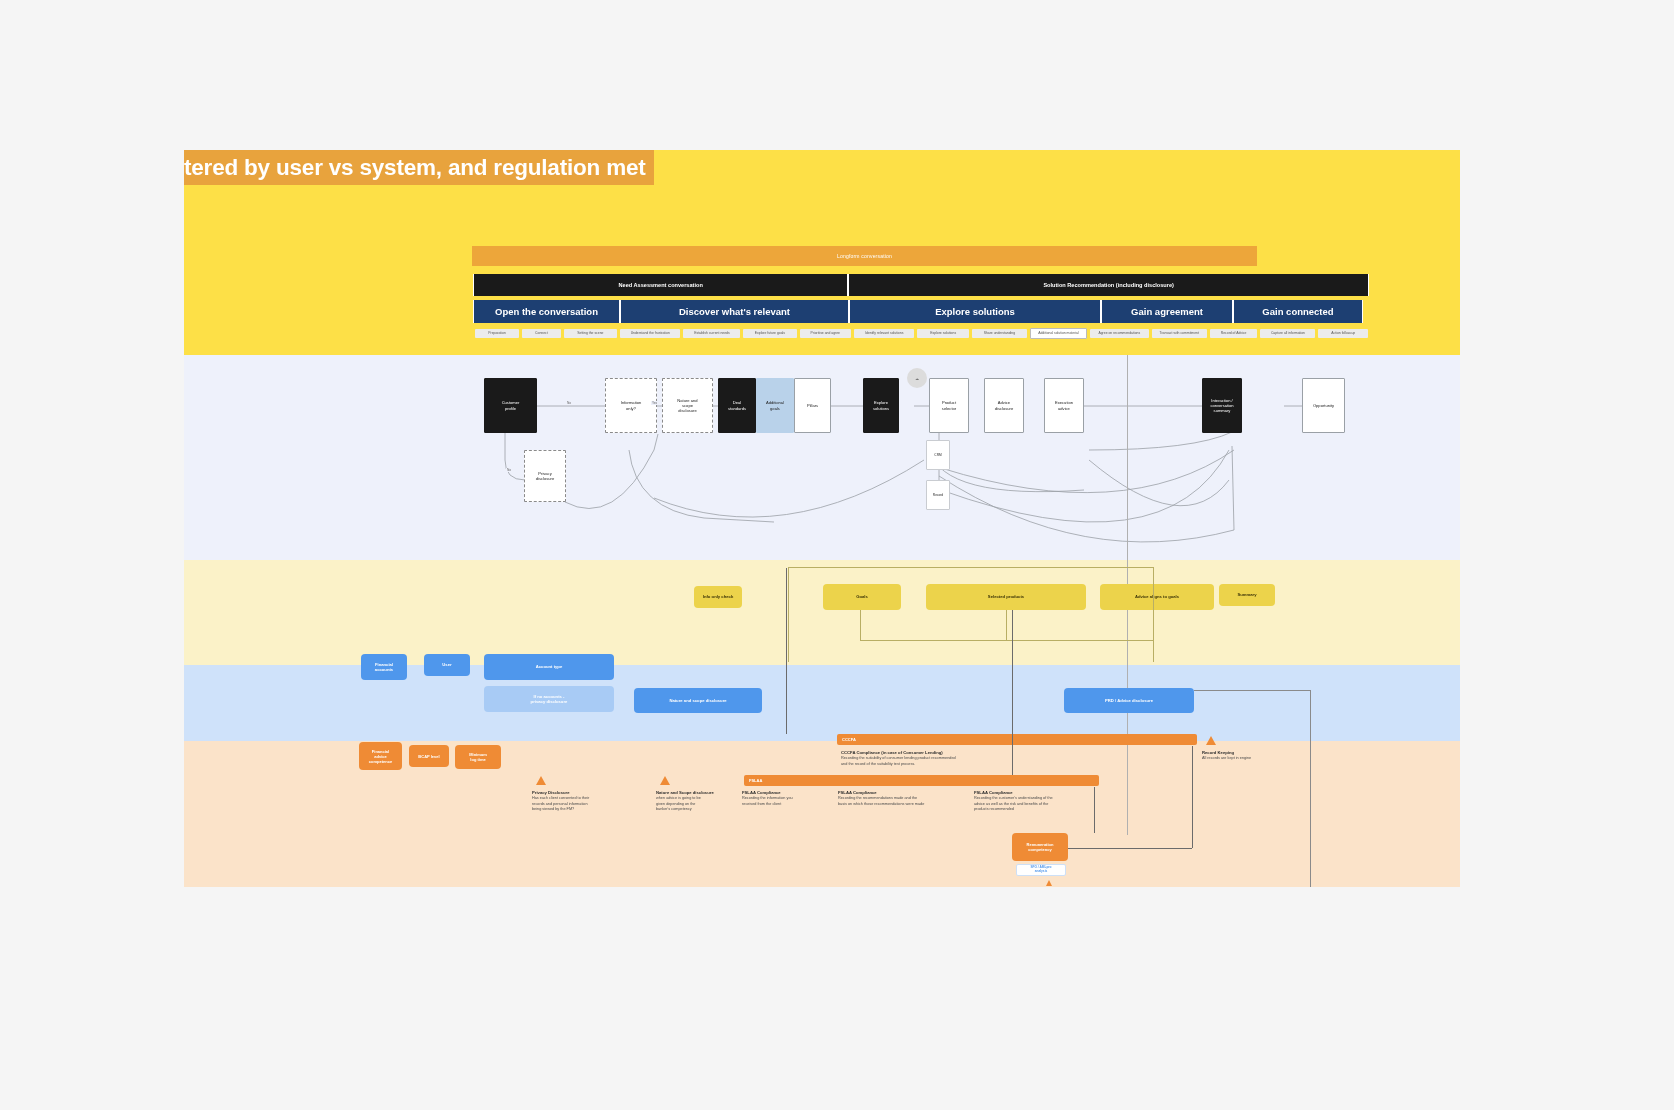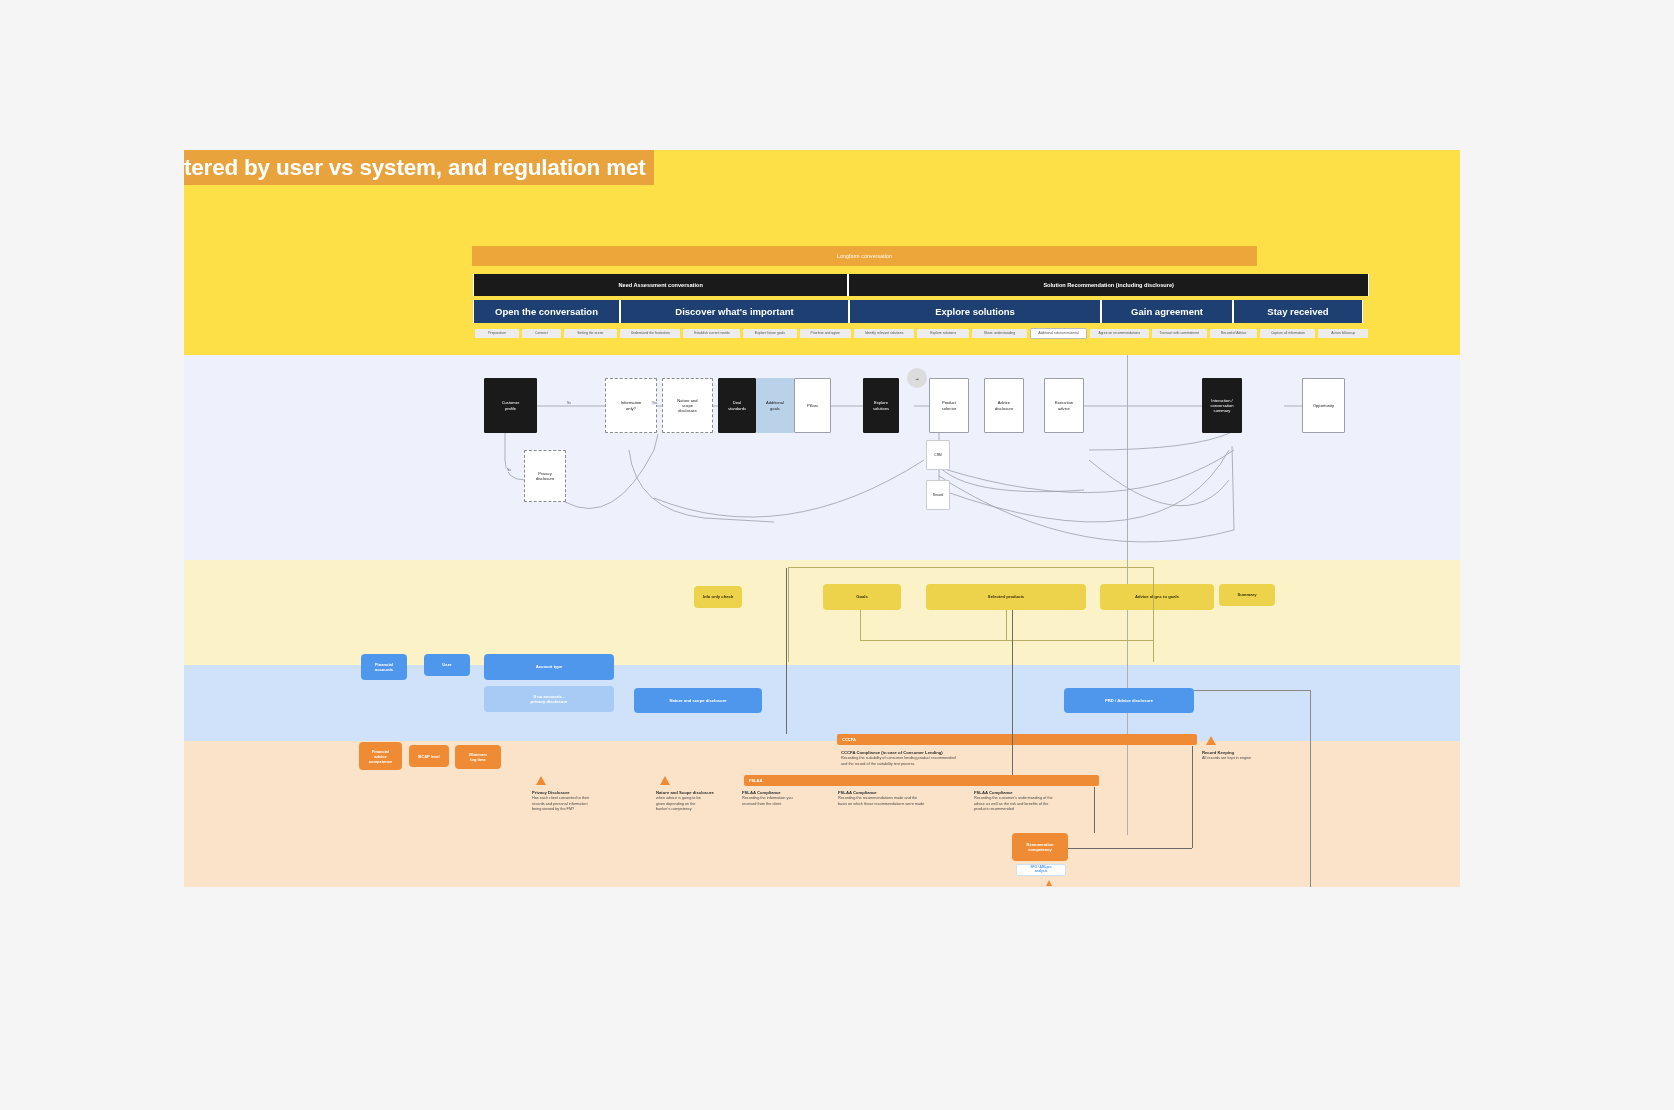--- a/index.html
+++ b/index.html
@@ -141,24 +141,24 @@
     <div class="bar-orange">Longform conversation</div>
   </div>
 
   <div class="stage-wrap" style="left:289px;top:124px;width:896px;display:flex;">
     <div class="bar-black" style="width:375px;">Need Assessment conversation</div>
     <div class="bar-black" style="width:521px;">Solution Recommendation (including disclosure)</div>
   </div>
 
   <div class="stage-wrap" style="left:289px;top:150px;width:896px;display:flex;">
     <div class="bar-navy" style="width:145px;">Open the conversation</div>
-    <div class="bar-navy" style="width:227px;">Discover what's important</div>
+    <div class="bar-navy" style="width:227px;">Discover what's relevant</div>
     <div class="bar-navy" style="width:250px;">Explore solutions</div>
     <div class="bar-navy" style="width:130px;">Gain agreement</div>
-    <div class="bar-navy" style="width:128px;">Stay received</div>
+    <div class="bar-navy" style="width:128px;">Gain connected</div>
   </div>
 
   <div class="chip-row" style="position:absolute;left:291px;top:178px;width:896px;">
     <div class="chip" style="width:44px;">Preparation</div>
     <div class="chip" style="width:38px;">Connect</div>
     <div class="chip" style="width:54px;">Setting the scene</div>
     <div class="chip" style="width:62px;">Understand the frustration</div>
     <div class="chip" style="width:58px;">Establish current needs</div>
     <div class="chip" style="width:54px;">Explore future goals</div>
     <div class="chip" style="width:52px;">Prioritise and agree</div>

